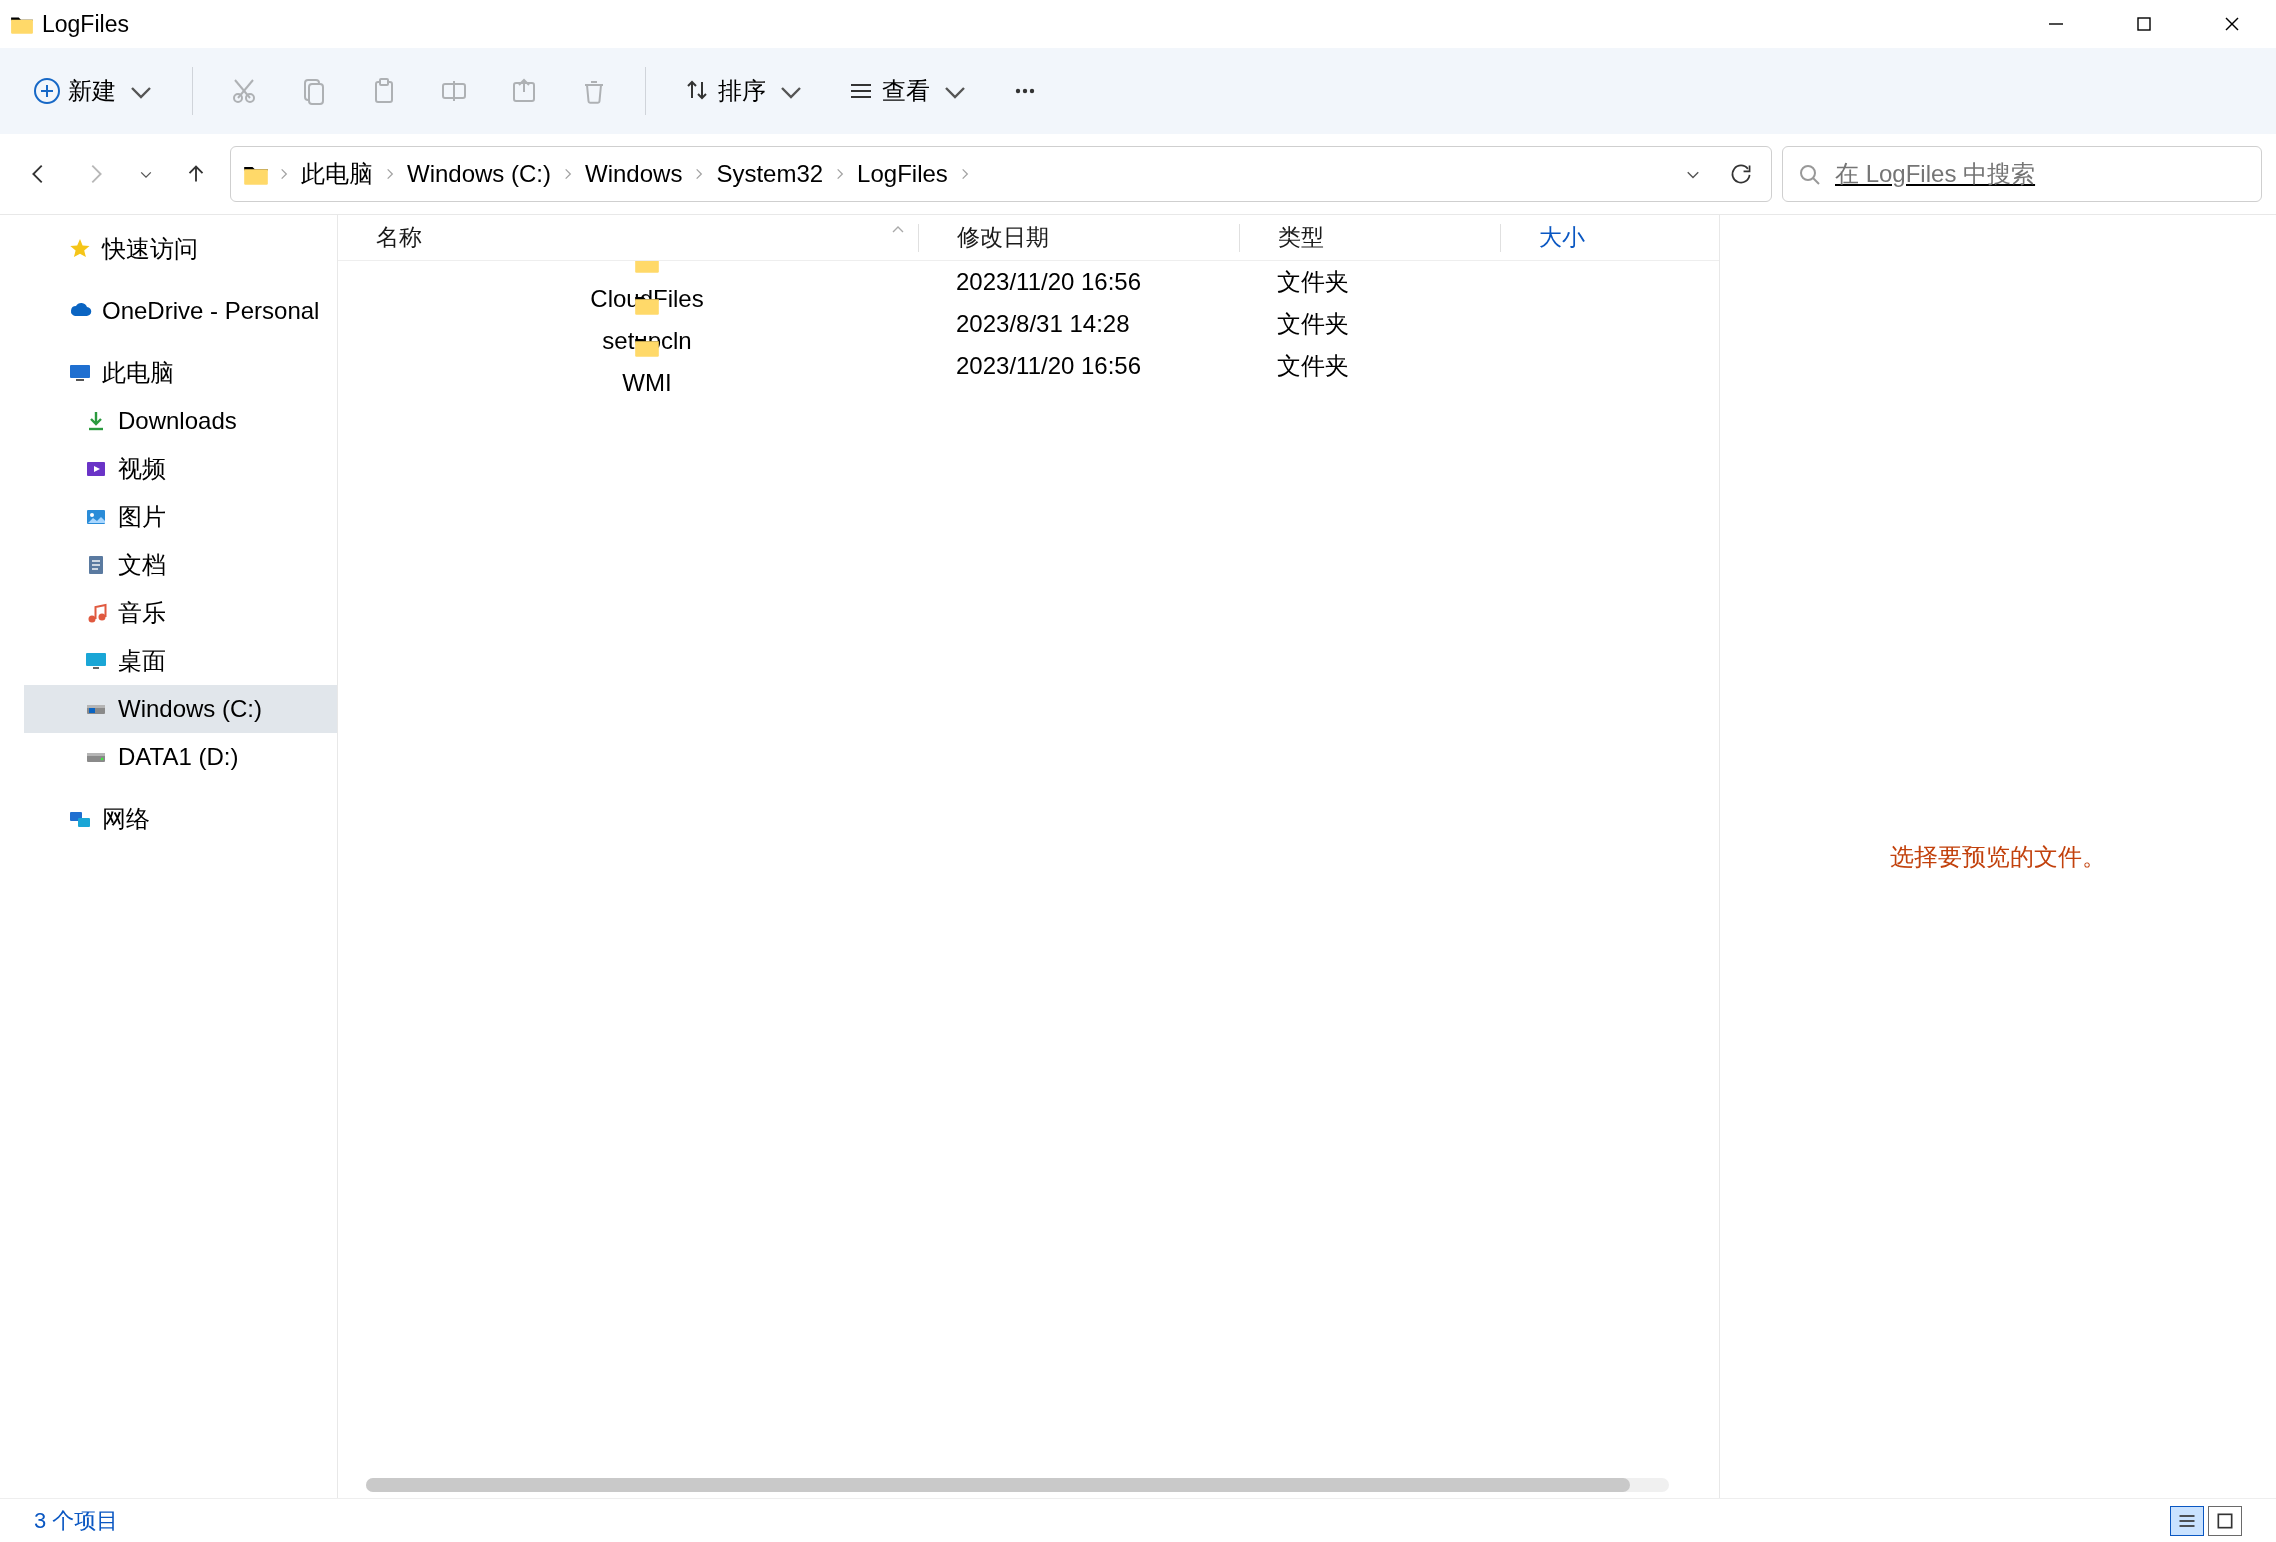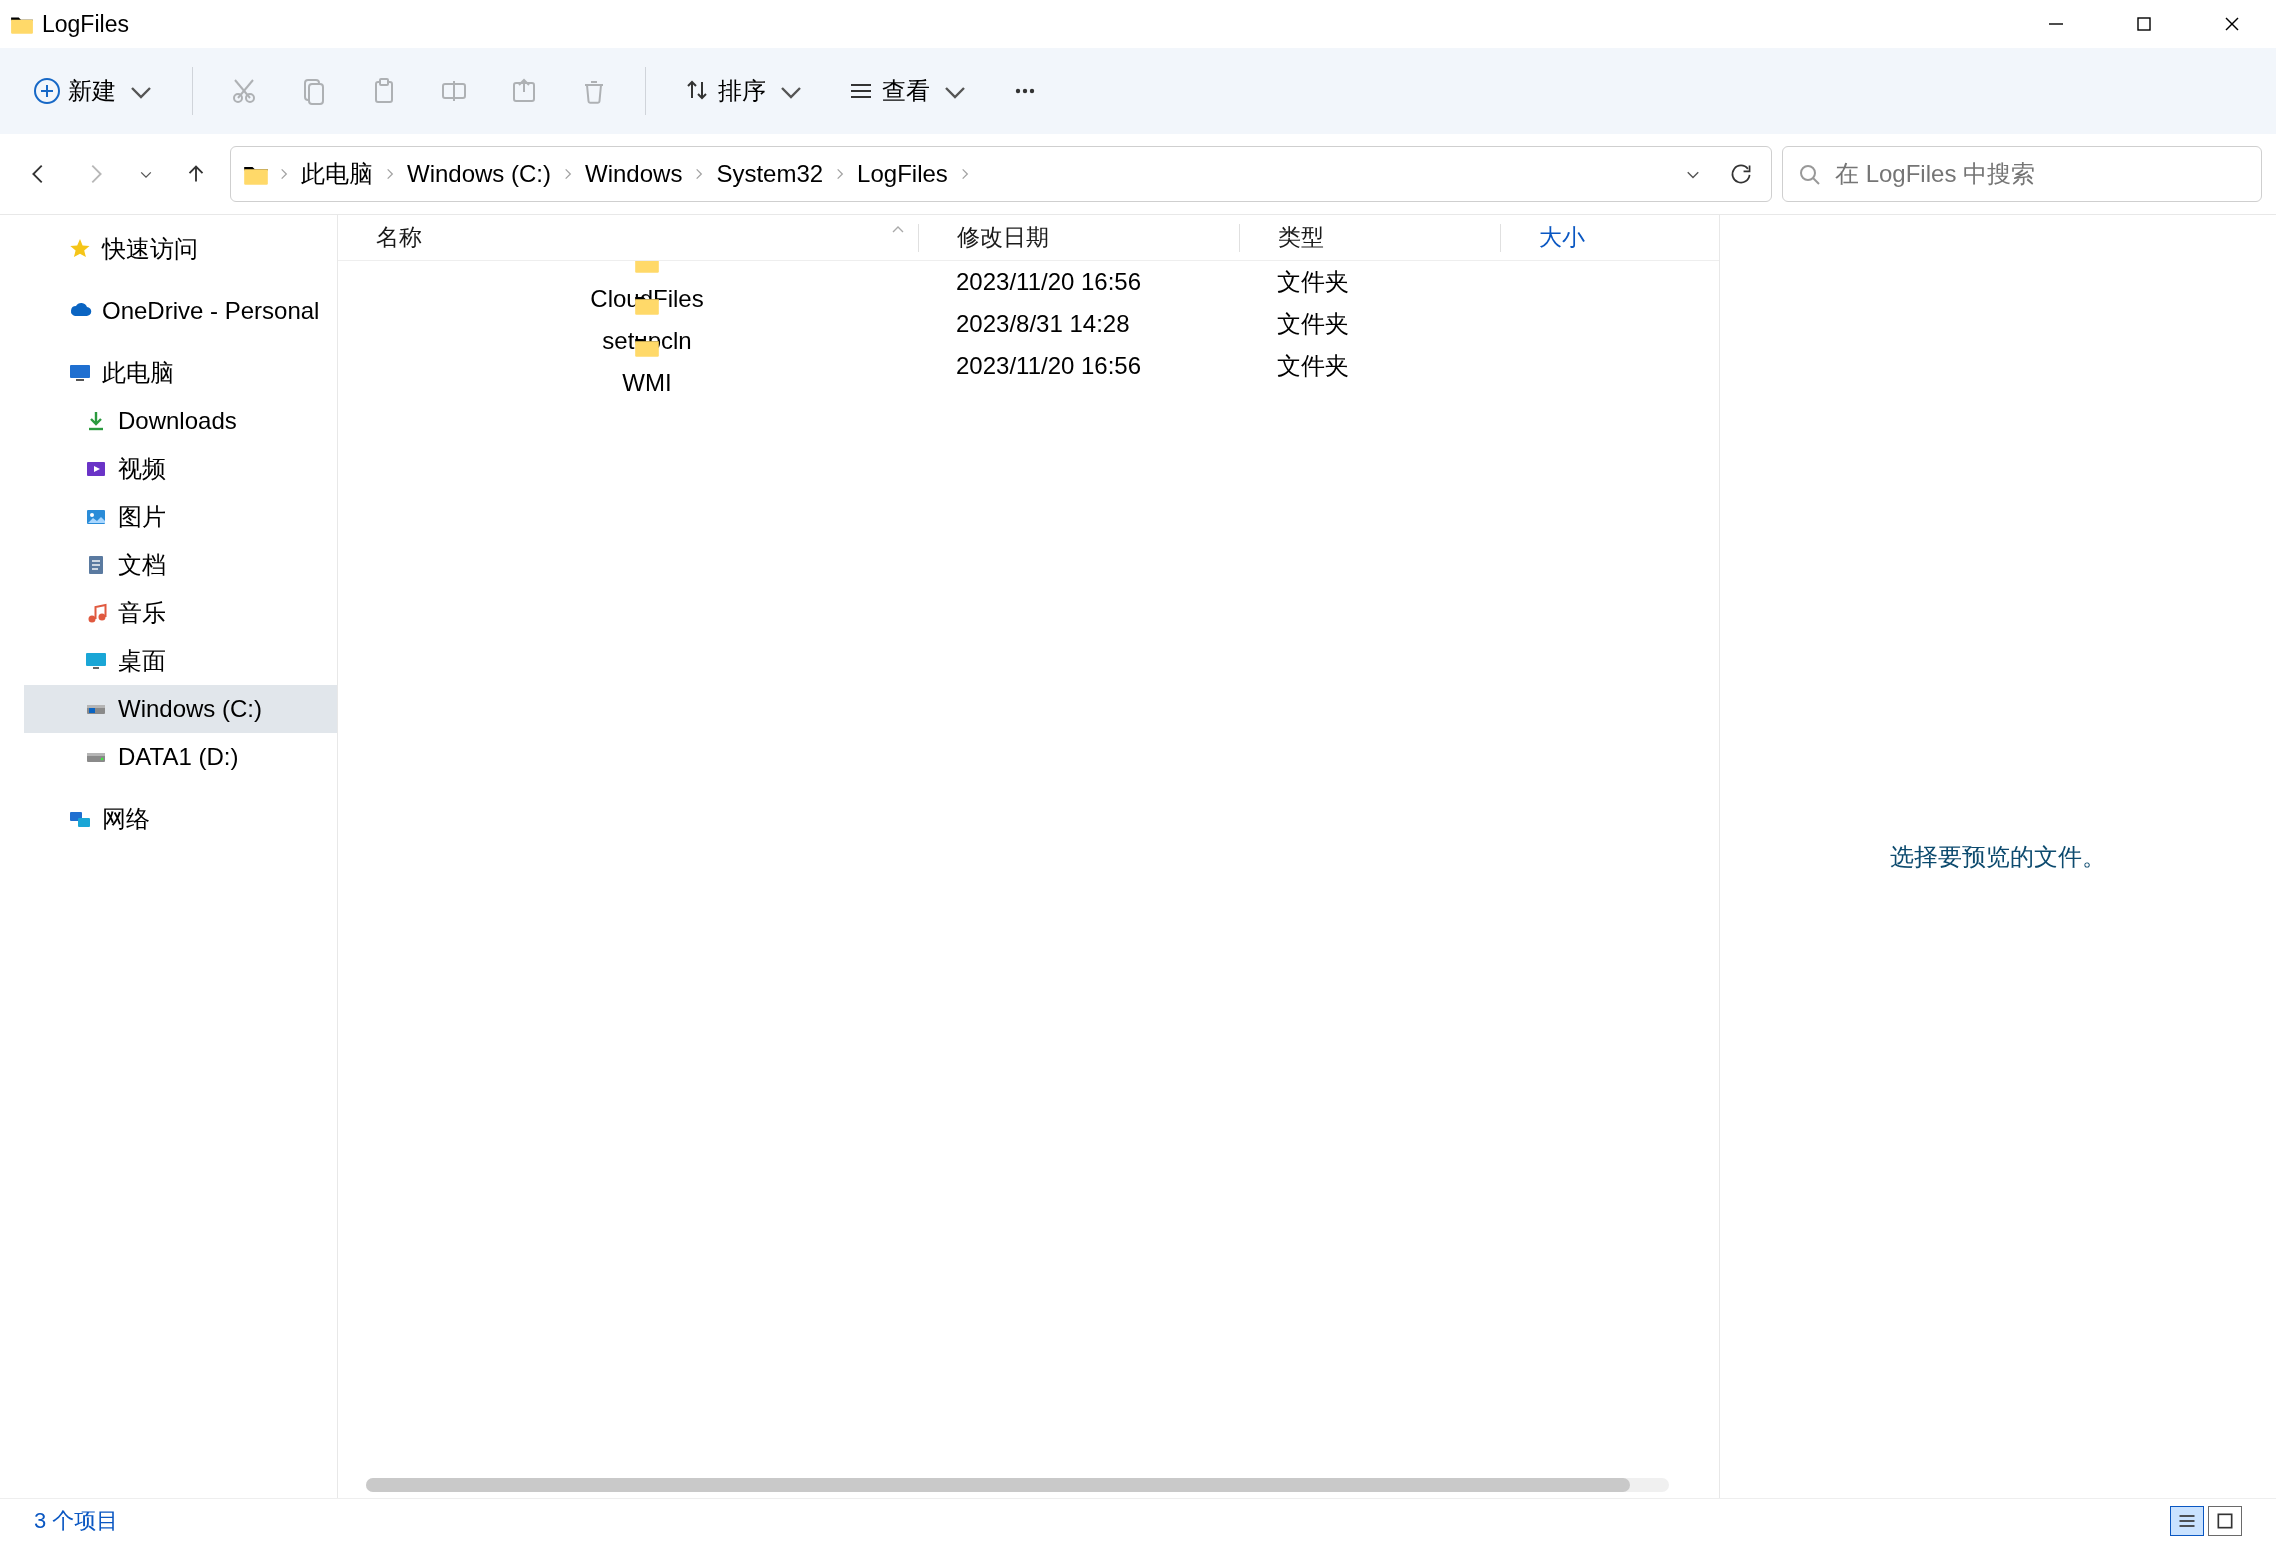--- a/index.html
+++ b/index.html
@@ -27,21 +27,21 @@
 .navrow { height: 80px; display: flex; align-items: center; padding: 0 14px; gap: 10px; }
 .nav-btn { width: 48px; height: 48px; display: flex; align-items: center; justify-content: center; border-radius: 4px; }
 .nav-btn svg { width: 26px; height: 26px; }
 .nav-btn.dim svg { opacity: 0.35; }
 .address-bar { flex: 1; height: 56px; border: 1px solid #cfcfcf; border-radius: 6px; display: flex; align-items: center; padding: 0 8px; gap: 4px; min-width: 0; }
 .address-bar .crumb { padding: 4px 6px; font-size: 24px; white-space: nowrap; }
 .address-bar .crumb-sep { width: 14px; height: 14px; opacity: .55; }
 .address-bar .ab-folder { width: 26px; height: 22px; margin: 0 4px; }
 .address-bar .spacer { flex: 1; }
 .address-bar .ab-btn { width: 44px; height: 44px; display: flex; align-items: center; justify-content: center; }
-.search-box { width: 480px; height: 56px; border: 1px solid #cfcfcf; border-radius: 6px; display: flex; align-items: center; padding: 0 14px; gap: 14px; }
+.search-box { width: 480px; height: 56px; border: 1px solid #cfcfcf; border-radius: 6px; display: flex; align-items: center; padding: 0 14px; gap: 14px; text-decoration: underline; }
 .search-box input { border: none; outline: none; font-size: 24px; flex: 1; background: transparent; color: #555; }
 .search-box svg { width: 24px; height: 24px; opacity: .6; }
 
 
 .main { display: flex; height: calc(100% - 48px - 86px - 80px - 44px); border-top: 1px solid #e8e8e8; }
 .sidebar { width: 338px; border-right: 1px solid #e8e8e8; padding-top: 10px; overflow: hidden; }
 .sb-item { height: 48px; display: flex; align-items: center; padding-left: 44px; gap: 10px; font-size: 24px; margin-left: 24px; }
 .sb-item.indent { padding-left: 60px; }
 .sb-item.selected { background: #e1e6eb; }
 .sb-item .sb-ico { width: 24px; height: 24px; display: flex; align-items: center; justify-content: center; }
@@ -62,21 +62,21 @@
 .file-row .cell { padding-left: 38px; flex-direction: column; }
 .file-row .cell.name { width: 580px; display: flex; align-items: center; gap: 12px; }
 .file-row .cell.date { width: 321px; }
 .file-row .cell.type { width: 261px; }
 .file-row .cell.size { width: 160px; }
 .file-row .fico { width: 26px; height: 22px; }
 
 .hscroll { position: absolute; left: 28px; right: 50px; bottom: 6px; height: 14px; background: #f0f0f0; border-radius: 7px; }
 .hscroll .thumb { position: absolute; left: 0; width: 97%; height: 100%; background: #c9c9c9; border-radius: 7px; }
 
-.preview { width: 556px; display: flex; align-items: center; justify-content: center; color: #0c4a6e; font-size: 24px; }
+.preview { width: 556px; display: flex; align-items: center; justify-content: center; color: #c2410c; font-size: 24px; }
 
 
 .statusbar { height: 44px; display: flex; align-items: center; padding: 0 34px; font-size: 22px; color: #0a57c2; border-top: 1px solid #eee; }
 .statusbar .view-toggles { margin-left: auto; display: flex; gap: 4px; }
 .statusbar .vt { width: 34px; height: 30px; border: 1px solid #6a6a6a; display: flex; align-items: center; justify-content: center; }
 .statusbar .vt.active { background: #c9e2ff; border-color: #0a57c2; }
 
 
 .folder-y { fill: #ffd969; }
 </style>

